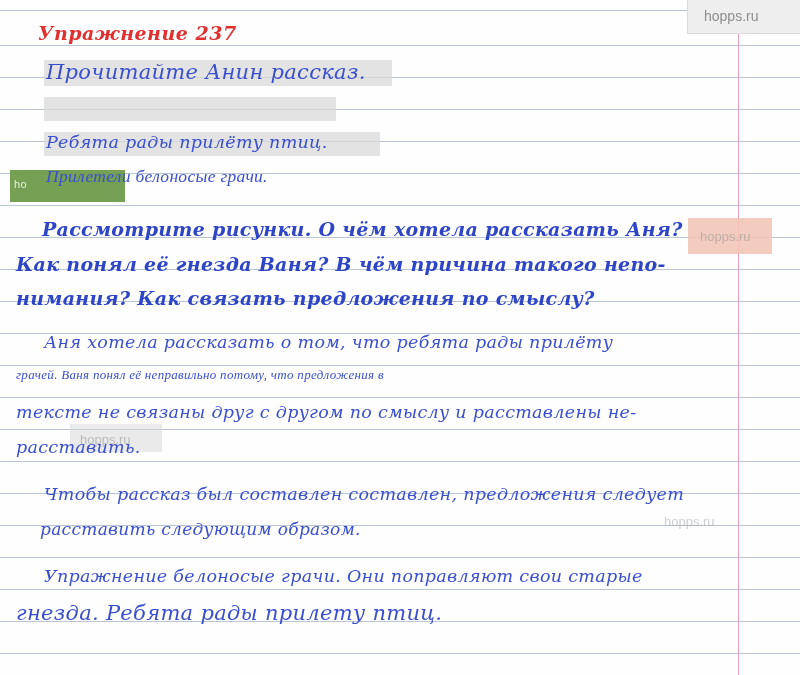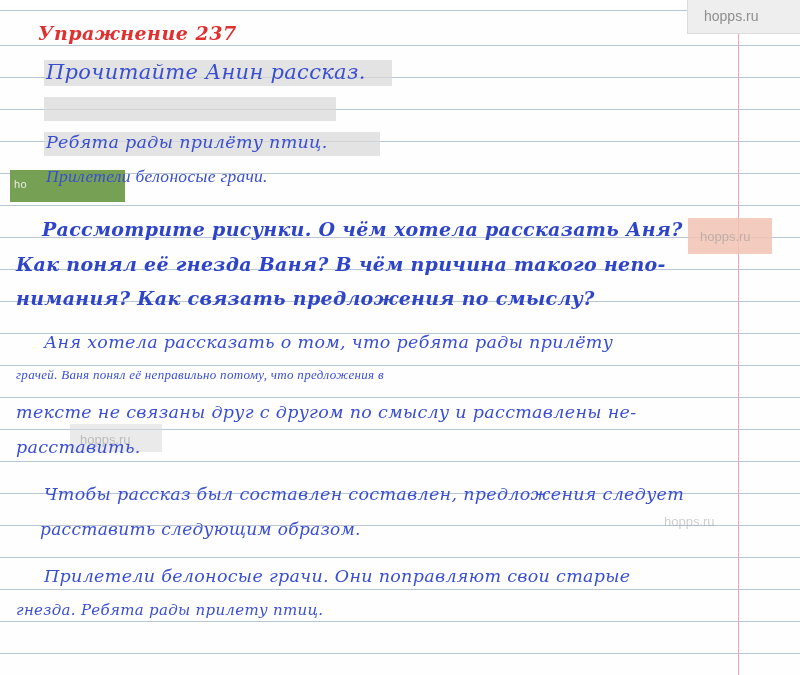--- a/index.html
+++ b/index.html
@@ -154,22 +154,22 @@
     <div class="line" style="left:44px; top:332px; font-size:17.5px;">Аня хотела рассказать о том, что ребята рады прилёту</div>
 
     <div class="line bold" style="left:16px; top:287px;">нимания? Как связать предложения по смыслу?</div>
     <div class="line" style="left:16px; top:367px; font-size:13px;font-family:Liberation Serif, serif;">грачей. Ваня понял её неправильно потому, что предложения в</div>
     <div class="line" style="left:16px; top:402px; font-size:17.5px;text-align:center;">тексте не связаны друг с другом по смыслу и расставлены не-</div>
     <div class="line" style="left:16px; top:437px; font-size:17.5px;">расставить.</div>
 
     <div class="line" style="left:44px; top:484px; font-size:17.5px;">Чтобы рассказ был составлен составлен, предложения следует</div>
     <div class="line" style="left:16px; top:519px; font-size:17px;margin-left:24px;">расставить следующим образом.</div>
 
-    <div class="line" style="left:44px; top:566px; font-size:17.5px;">Прилетели белоносые грачи. Они поправляют свои старые</div>
-    <div class="line" style="left:16px; top:601px; font-size:15px;">гнезда. Ребята рады прилету птиц.</div>
+    <div class="line" style="left:44px; top:566px; font-size:17.5px;">Упражнение белоносые грачи. Они поправляют свои старые</div>
+    <div class="line" style="left:16px; top:601px; font-size:21px;">гнезда. Ребята рады прилету птиц.</div>
 
   </div>
 
   <div class="wm-top">
     <span>hopps.ru</span>
   </div>
 
   <div class="wm" style="left:14px; top:178px; color:#e6efe0;">ho</div>
   <div class="wm-faint" style="left:700px; top:229px;">hopps.ru</div>
   <div class="wm-faint" style="left:80px; top:432px;">hopps.ru</div>

